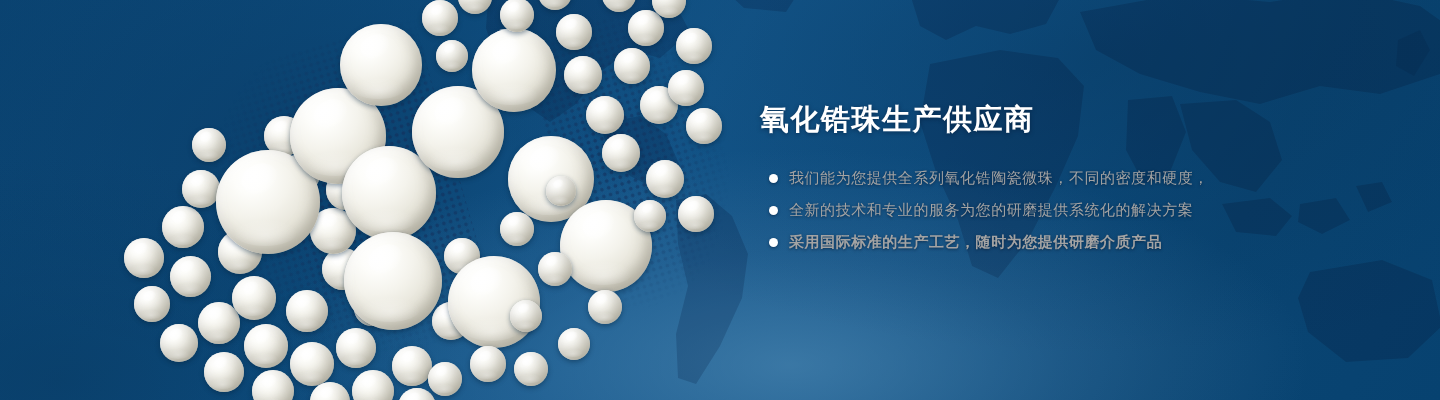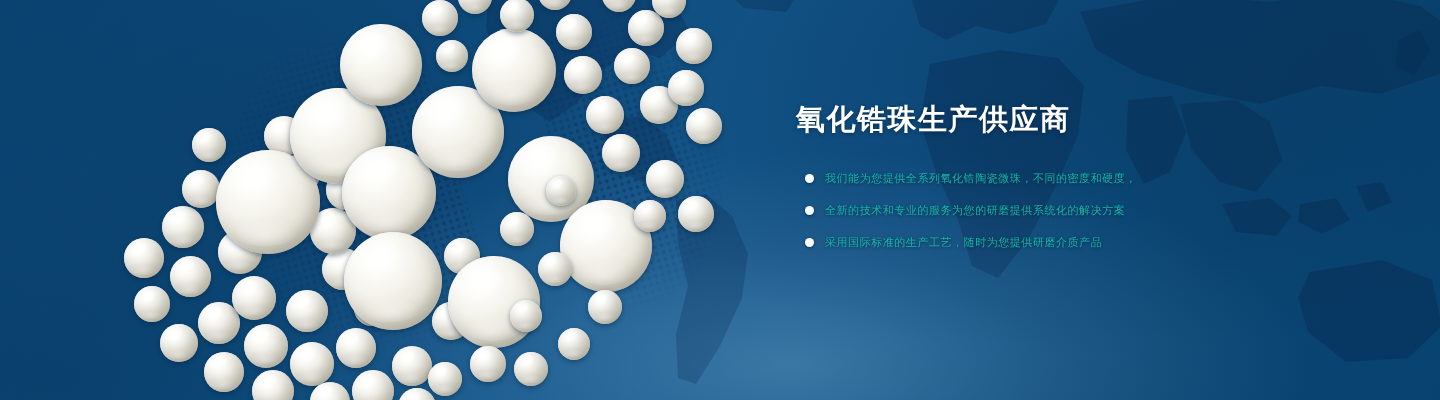--- a/index.html
+++ b/index.html
@@ -93,45 +93,45 @@
     position:absolute;
     left:16%; bottom:8%;
     width:62%; height:26%;
     border-radius:50%;
     background:radial-gradient(ellipse at 50% 60%, rgba(255,255,255,.34) 0%, rgba(255,255,255,0) 72%);
   }
 
   
   .content{
     position:absolute;
-    left:796px; top:104px;
+    left:760px; top:104px;
     width:470px;
   }
   .headline{
     margin:0 0 32px 0;
     font-size:29px;
     line-height:1.1;
     font-weight:600;
     letter-spacing:1.5px;
     color:#ffffff;
     text-shadow:0 1px 4px rgba(0,20,45,.55);
     white-space:nowrap;
   }
   .bullets{ list-style:none; margin:0; padding:0; }
   .bullet{
     position:relative;
     padding-left:29px;
     margin-bottom:11px;
-    font-size:11px;
+    font-size:15px;
     line-height:21px;
     letter-spacing:.55px;
-    color:#14b8a6;
+    color:#a3a3a3;
     text-shadow:0 1px 3px rgba(0,18,42,.6);
   }
-  .bullet:last-child{margin-bottom:16px;}
+  .bullet:last-child{margin-bottom:16px;font-weight:bold;}
   .dot{
     position:absolute;
     left:9px; top:6px;
     width:9px; height:9px;
     border-radius:50%;
     background:#ffffff;
     box-shadow:0 1px 3px rgba(0,20,45,.5);
   }
   .bullet-line{display:block;}
 </style>

